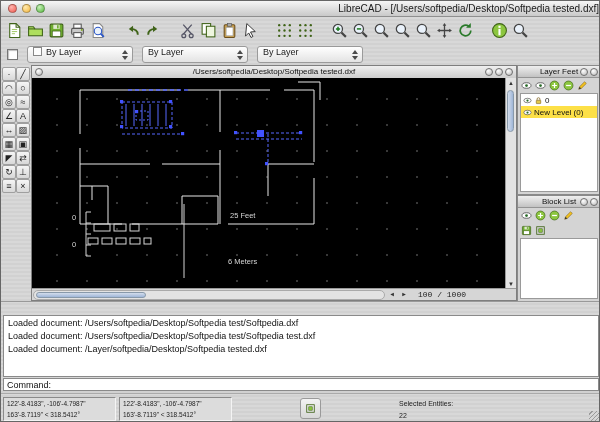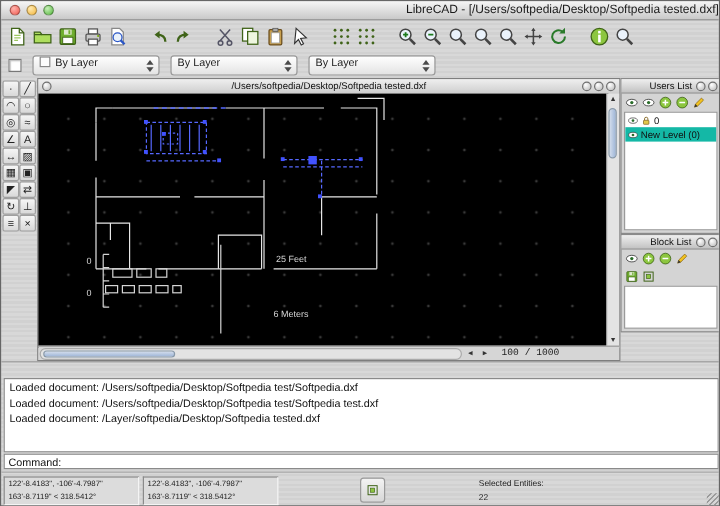--- a/index.html
+++ b/index.html
@@ -79,29 +79,29 @@
   .hthumb { position:absolute; left:2px; top:1px; width:110px; height:6px; border:1px solid #8899aa;
             border-radius:3px; background:linear-gradient(#d3ddec,#9fb6d8); }
   .sarrow { flex:0 0 12px; height:12px; font-size:6px; line-height:12px; text-align:center; color:#333; }
   .zoom-label { flex:1; font-size:8px; color:#222; padding-left:8px; }
 
   
   #side { position:absolute; top:64px; left:516px; width:84px; height:236px; }
   .panel { position:absolute; left:0; width:84px; display:flex; flex-direction:column;
            border:1px solid #8a8a8a; background:#d4d4d4; }
   #layer-panel { top:0; height:130px; }
-  #block-panel { top:130px; height:82px; }
+  #block-panel { top:130px; height:107px; }
   .panel .bar { flex:0 0 12px; }
   .rb-p1{right:12px;} .rb-p2{right:2px;}
   .panel-tools { display:flex; gap:1px; padding:1px 2px; flex:0 0 15px; align-items:center; }
   .ptbtn { width:13px; height:13px; display:flex; align-items:center; justify-content:center; }
   .panel-list { flex:1; margin:0 2px 2px; background:#fff; border:1px solid #9a9a9a;
                 overflow:hidden; font-size:8px; }
   .lrow { display:flex; align-items:center; gap:2px; height:12px; padding:0 2px; color:#111; }
-  .lrow.selected { background:#14b8a6; }
+  .lrow.selected { background:#fde047; }
 
   
   #cmd-panel { position:absolute; top:300px; left:0; width:600px; height:92px; border-top:1px solid #999; }
   .abs-top { position:absolute; top:0; left:0; right:0; }
   .cmd-history { position:absolute; top:13px; left:2px; right:2px; height:62px; background:#fff;
                  border:1px solid #8a8a8a; font-size:9px; color:#111; padding:1px 4px;
                  line-height:1.45; overflow:hidden; }
   .cmd-input-row { position:absolute; left:2px; right:2px; bottom:2px; height:13px; background:#fff;
                    border:1px solid #8a8a8a; display:flex; align-items:center; gap:4px;
                    font-size:9px; color:#111; padding:0 3px; }
@@ -565,21 +565,21 @@
       <span class="sarrow">◀</span>
       <span class="sarrow">▶</span>
       <span class="zoom-label">100 / 1000</span>
     </div>
   </div>
 
   <div id="side">
 
     <div class="panel" id="layer-panel">
       <div class="bar">
-        <span>Users List</span>
+        <span>Layer Feet</span>
         <span class="rbtn rb-p1"></span>
         <span class="rbtn rb-p2"></span>
       </div>
       <div class="panel-tools">
 
           <span class="ptbtn">
             <svg class="ic-s" viewBox="0 0 16 16">
               <use href="#s-eye"></use>
             </svg>
           </span>

